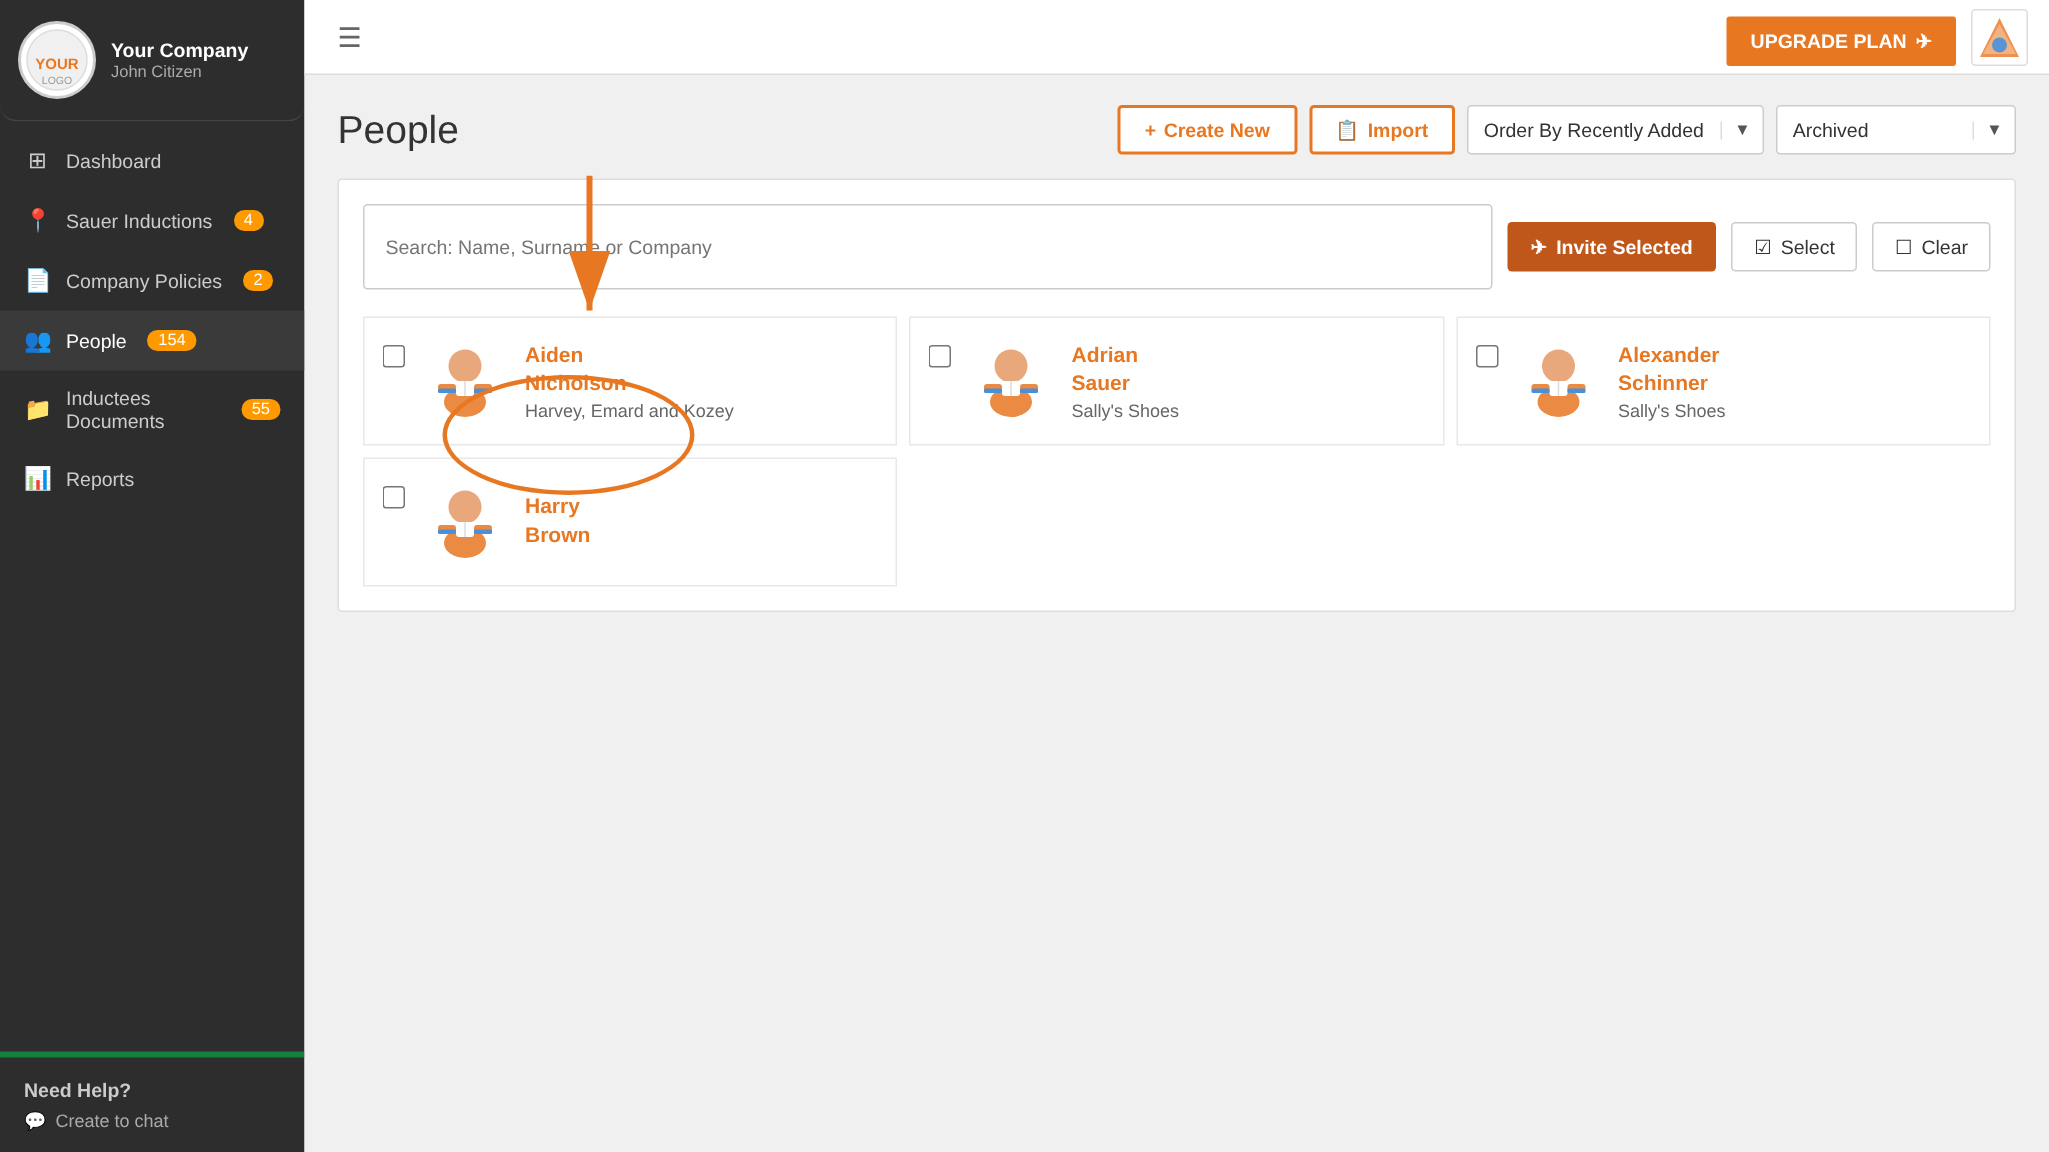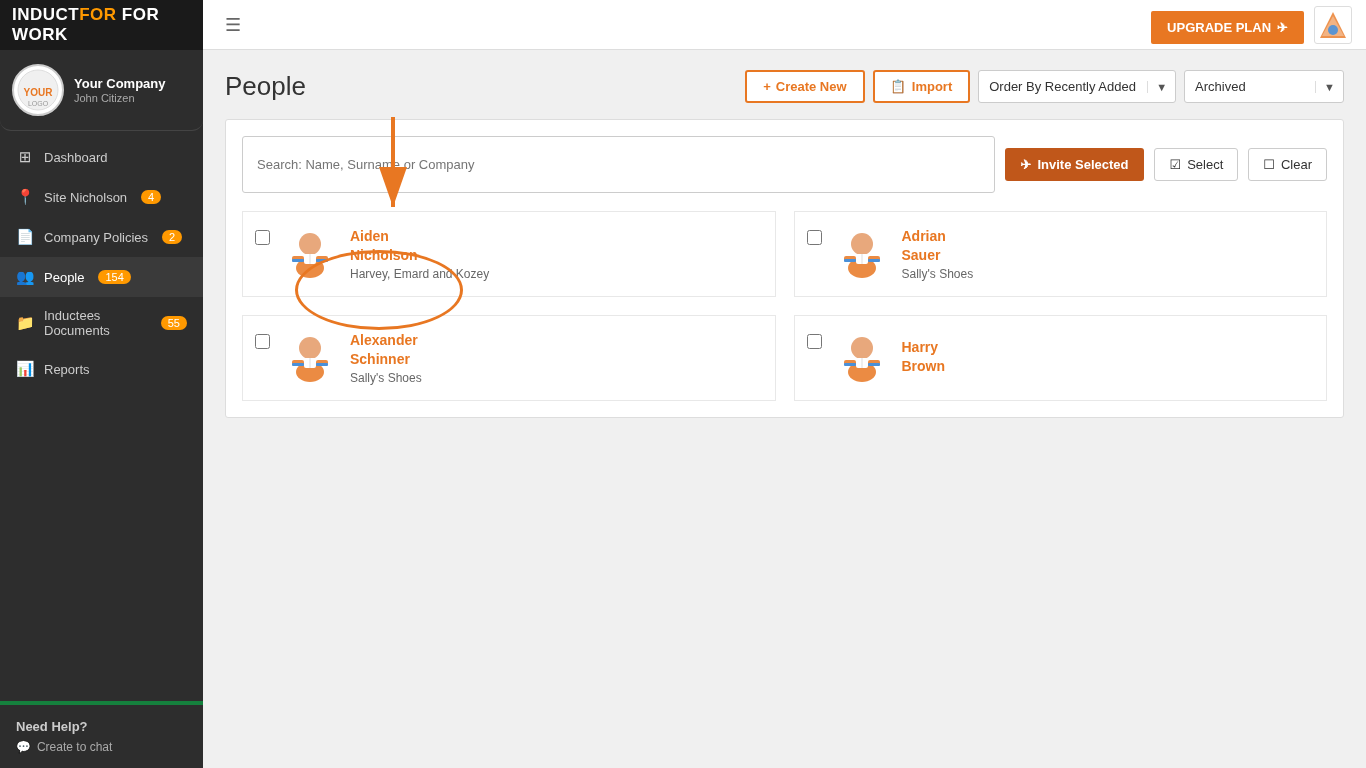--- a/index.html
+++ b/index.html
@@ -299,22 +299,22 @@
       border-radius: 3px;
       display: flex;
       align-items: center;
       gap: 6px;
       white-space: nowrap;
     }
 
     
     #people-grid {
       display: grid;
-      grid-template-columns: repeat(2, 1fr);
-      gap: 18px;
+      grid-template-columns: repeat(3, 1fr);
+      gap: 8px;
     }
 
     .person-card {
       display: flex;
       align-items: center;
       padding: 14px 12px;
       background: #fff;
       border: 1px solid #e8e8e8;
       cursor: pointer;
       gap: 12px;
@@ -364,25 +364,20 @@
     
     .avatar-svg { width: 56px; height: 56px; }
 
     
     select { appearance: none; -webkit-appearance: none; }
   </style>
 </head>
 <body>
 
 <div id="sidebar">
-  <div id="sidebar-logo">
-    <span class="logo-text">
-      <span class="induct">INDUCT</span><span class="for">FOR </span><span class="work">FOR WORK</span>
-    </span>
-  </div>
 
   <div id="sidebar-company">
     <div class="company-avatar">
       <svg width="44" height="44" viewBox="0 0 44 44">
         <circle cx="22" cy="22" r="20" fill="#f0f0f0" stroke="#ddd" stroke-width="1"></circle>
         <text x="22" y="28" text-anchor="middle" font-size="10" fill="#e87722" font-weight="bold">YOUR</text>
         <text x="22" y="38" text-anchor="middle" font-size="7" fill="#999">LOGO</text>
       </svg>
     </div>
     <div class="company-info">
@@ -391,21 +386,21 @@
     </div>
   </div>
 
   <nav class="sidebar-nav">
     <div class="sidebar-item">
       <span class="nav-icon">⊞</span>
       <span>Dashboard</span>
     </div>
     <div class="sidebar-item">
       <span class="nav-icon">📍</span>
-      <span>Site Nicholson</span>
+      <span>Sauer Inductions</span>
       <span class="badge">4</span>
     </div>
     <div class="sidebar-item">
       <span class="nav-icon">📄</span>
       <span>Company Policies</span>
       <span class="badge">2</span>
     </div>
     <div class="sidebar-item active">
       <span class="nav-icon people-icon">👥</span>
       <span>People</span>

